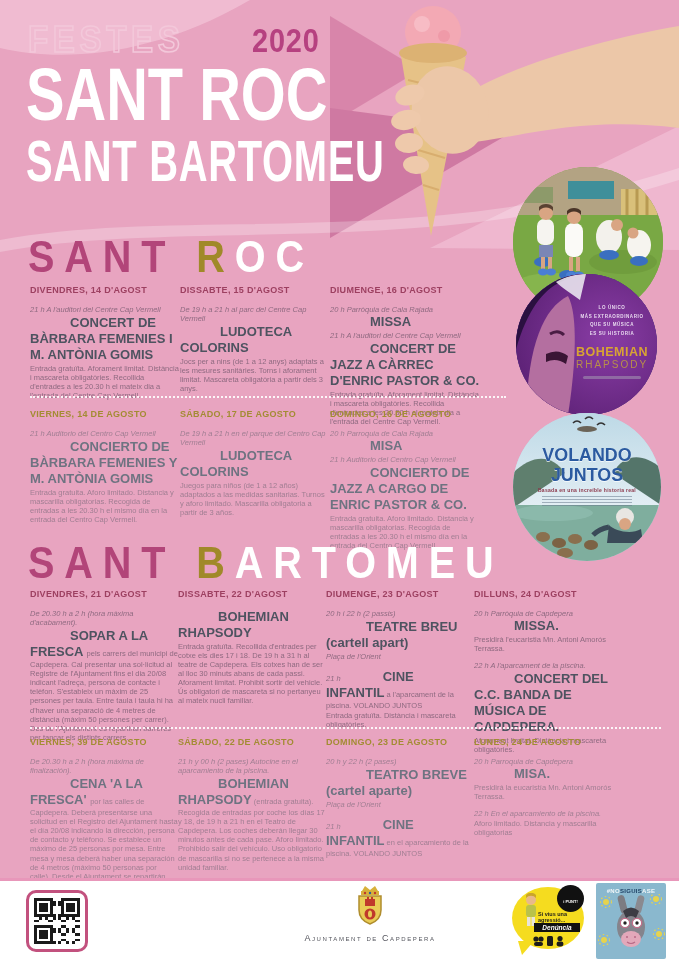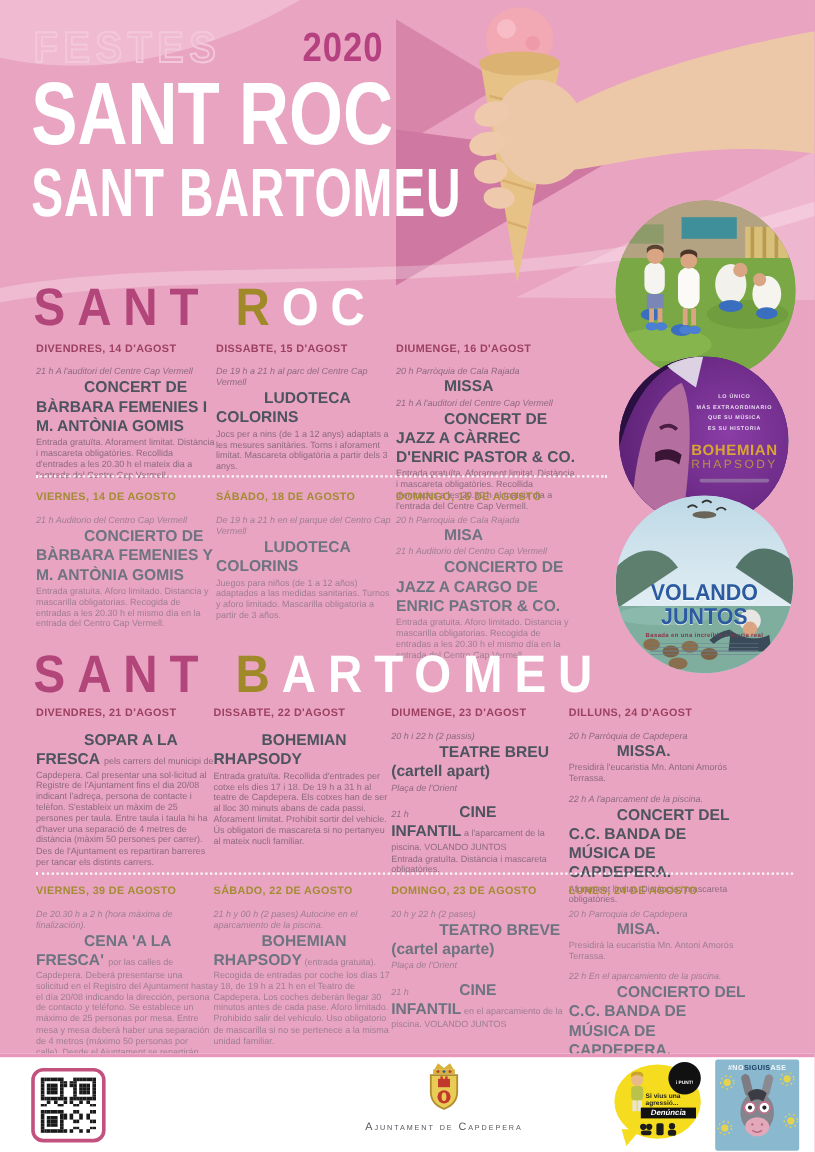--- a/index.html
+++ b/index.html
@@ -28,29 +28,29 @@
   }
   #title2{
     position:absolute;left:26px;top:133px;z-index:2;color:#fff;
     font-size:57px;font-weight:bold;line-height:1;
     transform:scaleX(.70);transform-origin:left top;letter-spacing:1px;
   }
   #icecream{position:absolute;left:330px;top:0;z-index:1;}
   
   .circle{position:absolute;border-radius:50%;overflow:hidden;}
   #circle-kids{left:513px;top:167px;width:150px;height:150px;z-index:3;background:#7aa845;}
-  #circle-bohemian{left:516px;top:297px;width:141px;height:141px;z-index:4;background:#0c4a6e;}
+  #circle-bohemian{left:516px;top:274px;width:141px;height:141px;z-index:4;background:#0c4a6e;}
   #circle-volando{left:513px;top:413px;width:148px;height:148px;z-index:5;background:#bcd7e4;}
   .circ-art{position:absolute;left:0;top:0;}
   #boh-text{position:absolute;left:56px;top:30px;width:80px;text-align:center;z-index:2;}
   .boh-tagline{font-size:4.5px;font-weight:bold;color:#e8d9ef;letter-spacing:.6px;white-space:pre-line;line-height:1.9;}
   .boh-title{margin-top:7px;font-size:12.5px;font-weight:bold;color:#d8a433;letter-spacing:.5px;}
   .boh-sub{font-size:10px;color:#b88f49;letter-spacing:2px;}
   .boh-credit{margin-top:6px;height:3px;width:58px;margin-left:11px;background:#8f6aa3;border-radius:2px;}
-  #vol-text{position:absolute;left:0;top:32px;width:148px;text-align:center;z-index:2;margin-top:40px;}
+  #vol-text{position:absolute;left:0;top:32px;width:148px;text-align:center;z-index:2;}
   .vol-title{font-size:19px;font-weight:bold;color:#2b5aa0;line-height:1.05;white-space:pre-line;
     text-shadow:0 1px 0 rgba(255,255,255,.7);transform:scaleX(.94);}
   .vol-tagline{margin-top:2px;font-size:5px;font-weight:bold;color:#8b3548;letter-spacing:.3px;}
   .vol-credits{margin:3px auto 0;width:90px;height:10px;
     background:repeating-linear-gradient(#6a7c8e 0 1px,transparent 1px 3px);opacity:.55;}
   
   .big-heading{
     position:absolute;left:28px;z-index:2;font-weight:bold;font-size:44px;line-height:1;
     letter-spacing:11px;transform:scaleX(.9);transform-origin:left top;
   }
@@ -280,40 +280,41 @@
   </div>
 <div class="dotted" id="dot1"></div>
 <div class="event-row row-3 lang-es" id="sr-es">
     <div class="event-col">
       <h4 class="event-date">VIERNES, 14 DE AGOSTO</h4>
       <p class="event-line"><span class="i">21 h Auditorio del Centro Cap Vermell</span></p>
       <p class="event-line"><span class="b">CONCIERTO DE BÀRBARA FEMENIES Y M. ANTÒNIA GOMIS</span></p>
       <p class="event-line"><span>Entrada gratuita. Aforo limitado. Distancia y mascarilla obligatorias. Recogida de entradas a les 20.30 h el mismo día en la entrada del Centro Cap Vermell.</span></p>
     </div>
     <div class="event-col">
-      <h4 class="event-date">SÁBADO, 18 DE AGOSTO</h4>
+      <h4 class="event-date">SÁBADO, 17 DE AGOSTO</h4>
       <p class="event-line"><span class="i">De 19 h a 21 h en el parque del Centro Cap Vermell</span></p>
       <p class="event-line"><span class="b">LUDOTECA COLORINS</span></p>
       <p class="event-line"><span>Juegos para niños (de 1 a 12 años) adaptados a las medidas sanitarias. Turnos y aforo limitado. Mascarilla obligatoria a partir de 3 años.</span></p>
     </div>
     <div class="event-col">
       <h4 class="event-date">DOMINGO, 16 DE AGOSTO</h4>
       <p class="event-line"><span class="i">20 h Parroquia de Cala Rajada </span><span class="b">MISA</span></p>
       <p class="event-line"><span class="i">21 h Auditorio del Centro Cap Vermell</span></p>
       <p class="event-line"><span class="b">CONCIERTO DE JAZZ A CARGO DE ENRIC PASTOR &amp; CO.</span></p>
       <p class="event-line"><span>Entrada gratuita. Aforo limitado. Distancia y mascarilla obligatorias. Recogida de entradas a les 20.30 h el mismo día en la entrada del Centro Cap Vermell.</span></p>
     </div>
   </div>
 
 <div class="big-heading" id="sb-heading">
   <span class="mag">SANT </span><span class="oli">B</span><span class="whi">ARTOMEU</span>
 </div>
 <div class="event-row row-4 lang-ca" id="sb-ca">
     <div class="event-col">
       <h4 class="event-date">DIVENDRES, 21 D'AGOST</h4>
+      <p class="event-line"><span class="i">De 20.30 h a 2 h (hora màxima d'acabament).</span></p>
       <p class="event-line"><span class="b">SOPAR A LA FRESCA </span><span>pels carrers del municipi de Capdepera. Cal presentar una sol·licitud al Registre de l'Ajuntament fins el dia 20/08 indicant l'adreça, persona de contacte i telèfon. S'estableix un màxim de 25 persones per taula. Entre taula i taula hi ha d'haver una separació de 4 metres de distància (màxim 50 persones per carrer). Des de l'Ajuntament es repartiran barreres per tancar els distints carrers.</span></p>
     </div>
     <div class="event-col">
       <h4 class="event-date">DISSABTE, 22 D'AGOST</h4>
       <p class="event-line"><span class="b">BOHEMIAN RHAPSODY</span></p>
       <p class="event-line"><span>Entrada gratuïta. Recollida d'entrades per cotxe els dies 17 i 18. De 19 h a 31 h al teatre de Capdepera. Els cotxes han de ser al lloc 30 minuts abans de cada passi. Aforament limitat. Prohibit sortir del vehicle. Ús obligatori de mascareta si no pertanyeu al mateix nucli familiar.</span></p>
     </div>
     <div class="event-col">
       <h4 class="event-date">DIUMENGE, 23 D'AGOST</h4>
       <p class="event-line"><span class="i">20 h i 22 h (2 passis)</span></p>
@@ -348,21 +349,20 @@
       <p class="event-line"><span class="i">20 h y 22 h (2 pases)</span></p>
       <p class="event-line"><span class="b">TEATRO BREVE (cartel aparte)</span></p>
       <p class="event-line"><span class="i">Plaça de l'Orient</span></p>
       <p class="event-line gap"><span class="i">21 h </span><span class="b">CINE INFANTIL</span><span> en el aparcamiento de la piscina. VOLANDO JUNTOS</span></p>
     </div>
     <div class="event-col">
       <h4 class="event-date">LUNES, 24 DE AGOSTO</h4>
       <p class="event-line"><span class="i">20 h Parroquia de Capdepera </span><span class="b">MISA.</span></p>
       <p class="event-line"><span>Presidirá la eucaristía Mn. Antoni Amorós Terrassa.</span></p>
       <p class="event-line gap"><span class="i">22 h En el aparcamiento de la piscina.</span></p>
-      <p class="event-line"><span class="b">CONCIERTO DEL C.C. BANDA DE MÚSICA DE CAPDEPERA.</span></p>
       <p class="event-line"><span>Aforo limitado. Distancia y mascarilla obligatorias</span></p>
     </div>
   </div>
 
 <div id="footer">
   <div id="qr-box">
     <div id="qr-grid">
         <div class="d"></div>
         <div class="d"></div>
         <div class="d"></div>

